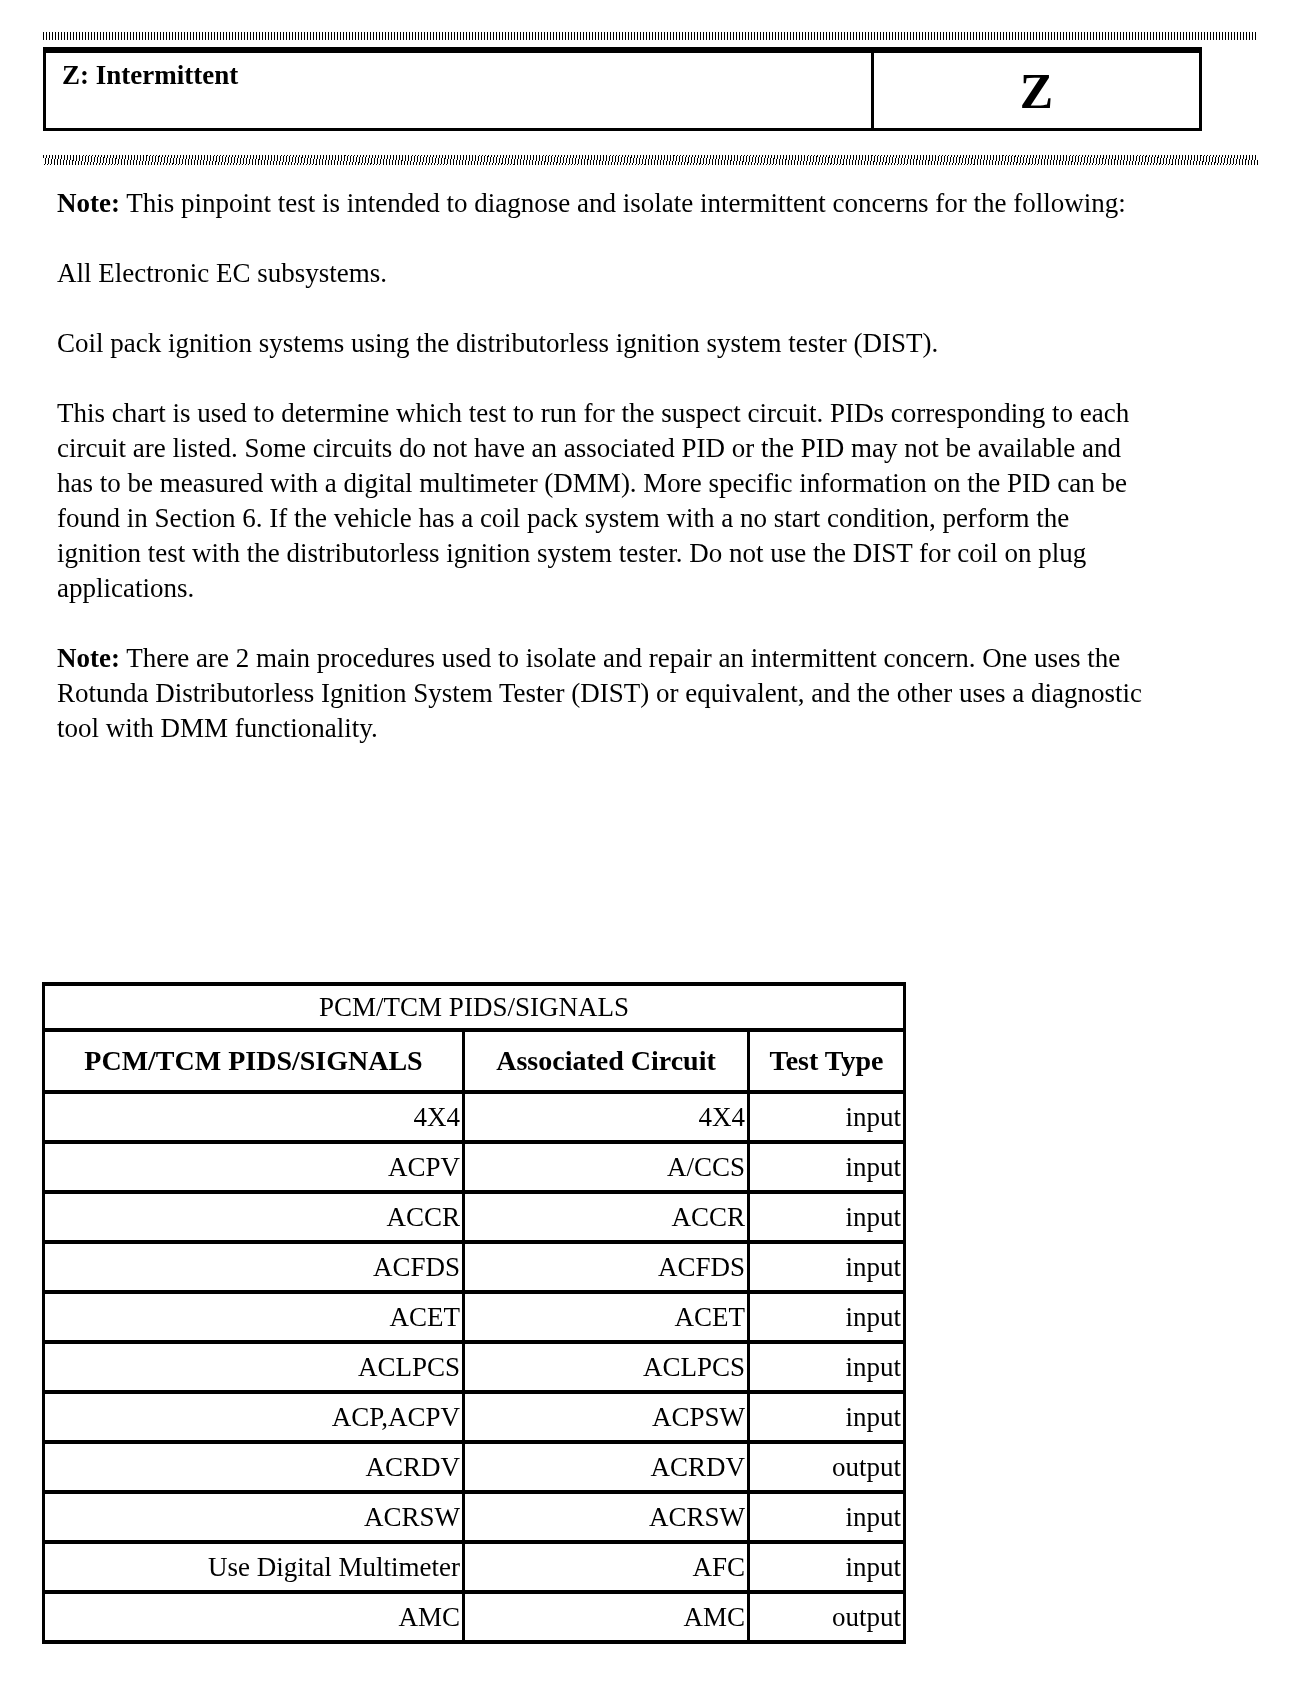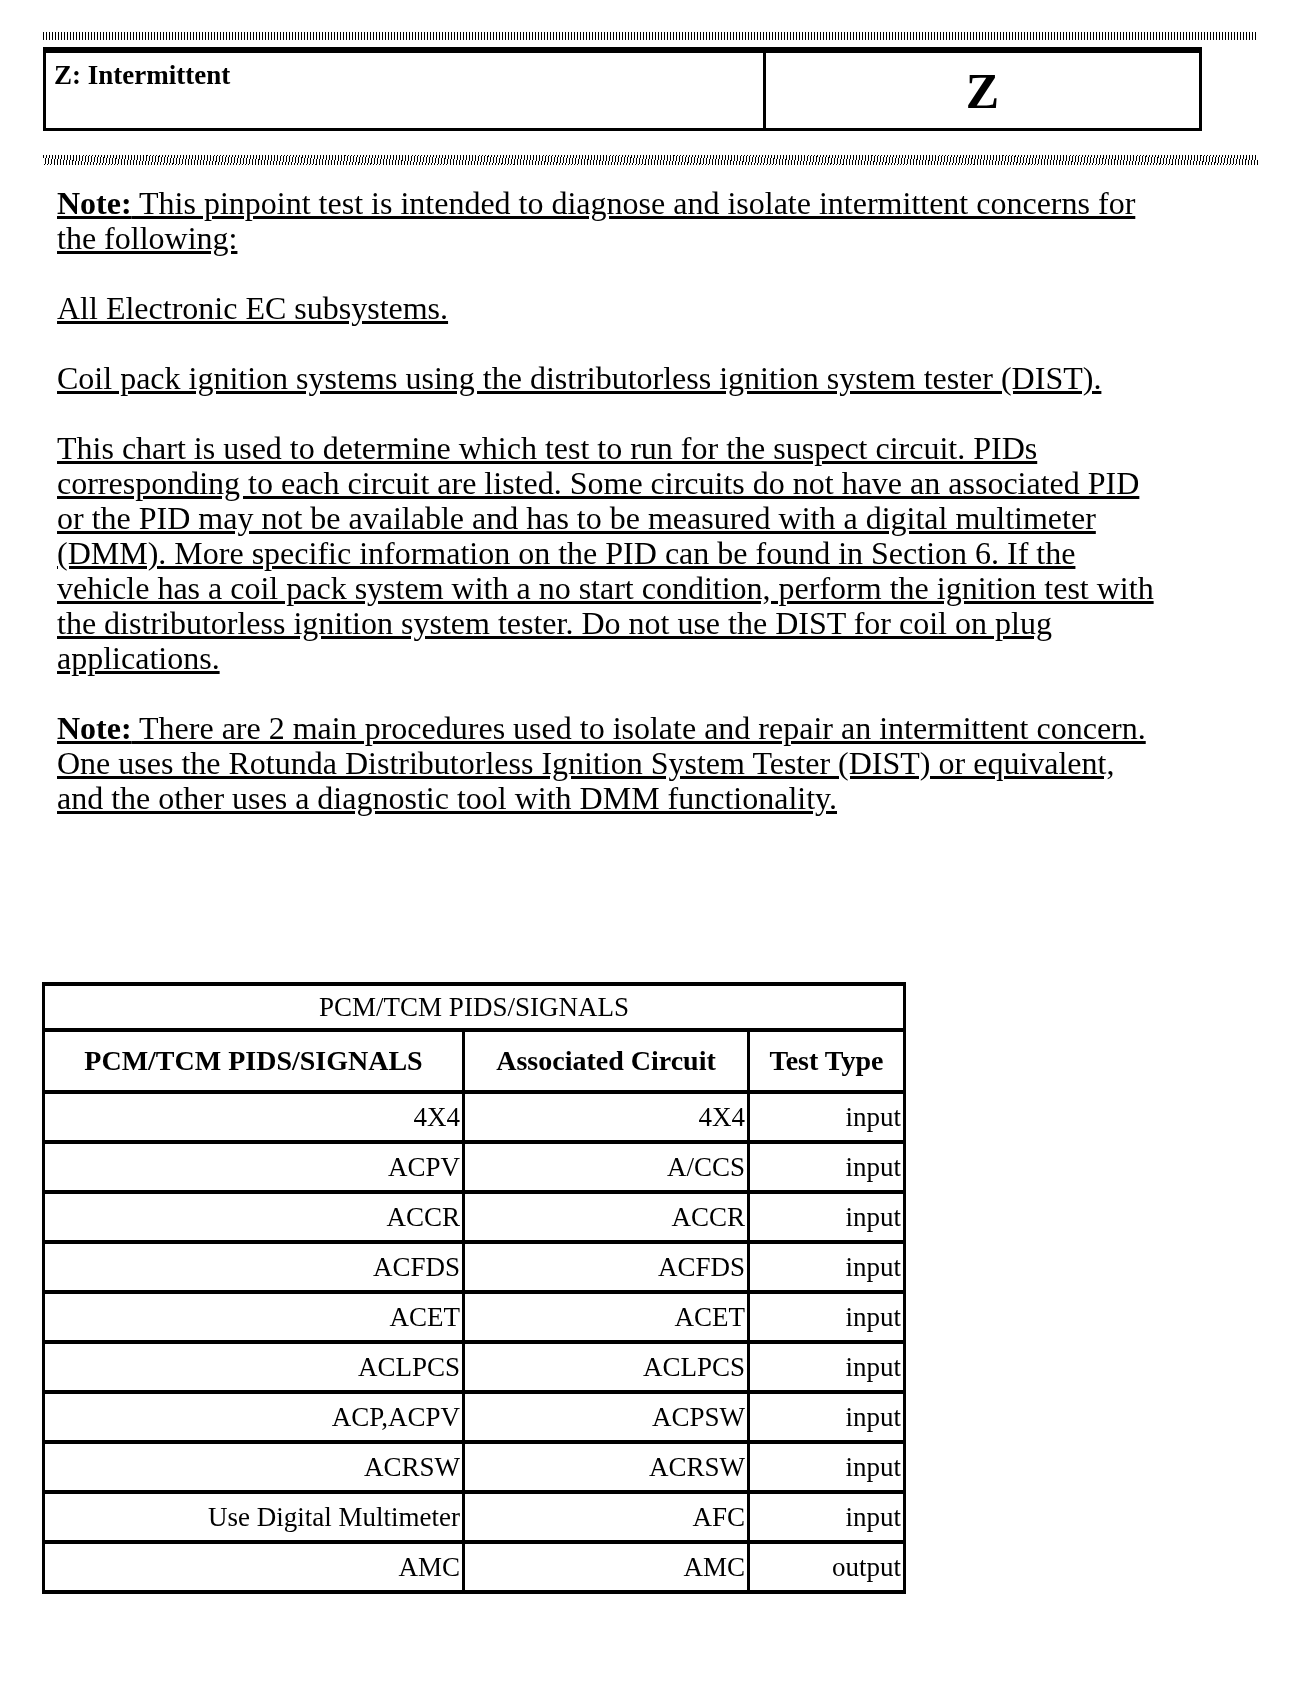--- a/index.html
+++ b/index.html
@@ -35,45 +35,44 @@
     left: 43px;
     top: 47px;
     width: 1159px;
     height: 84px;
     box-sizing: border-box;
     border: 3px solid #000;
     border-top-width: 6px;
     display: flex;
   }
   .header-left {
-    width: 720px;
+    width: 828px;
     box-sizing: border-box;
     border-right: 3px solid #000;
-    padding: 5px 8px;
+    padding: 5px 16px;
     font-weight: bold;
     font-size: 27px;
     line-height: 34px;
   }
   .header-right {
     flex: 1;
     display: flex;
     align-items: center;
     justify-content: center;
     font-weight: bold;
     font-size: 50px;
   }
   
   .body-text {
     position: absolute;
     left: 57px;
     top: 186px;
     width: 1100px;
-    font-size: 32px;
+    font-size: 27px;
     line-height: 35px;
-    text-decoration: underline;
   }
   .body-text p { margin: 0 0 35px 0; }
   .note-label { font-weight: bold; }
   
   .pid-table {
     position: absolute;
     left: 42px;
     top: 982px;
     width: 861px;
     border-collapse: collapse;
@@ -176,20 +175,25 @@
           <td>ACLPCS</td>
           <td>ACLPCS</td>
           <td>input</td>
         </tr>
         <tr>
           <td>ACP,ACPV</td>
           <td>ACPSW</td>
           <td>input</td>
         </tr>
         <tr>
+          <td>ACRDV</td>
+          <td>ACRDV</td>
+          <td>output</td>
+        </tr>
+        <tr>
           <td>ACRSW</td>
           <td>ACRSW</td>
           <td>input</td>
         </tr>
         <tr>
           <td>Use Digital Multimeter</td>
           <td>AFC</td>
           <td>input</td>
         </tr>
         <tr>

